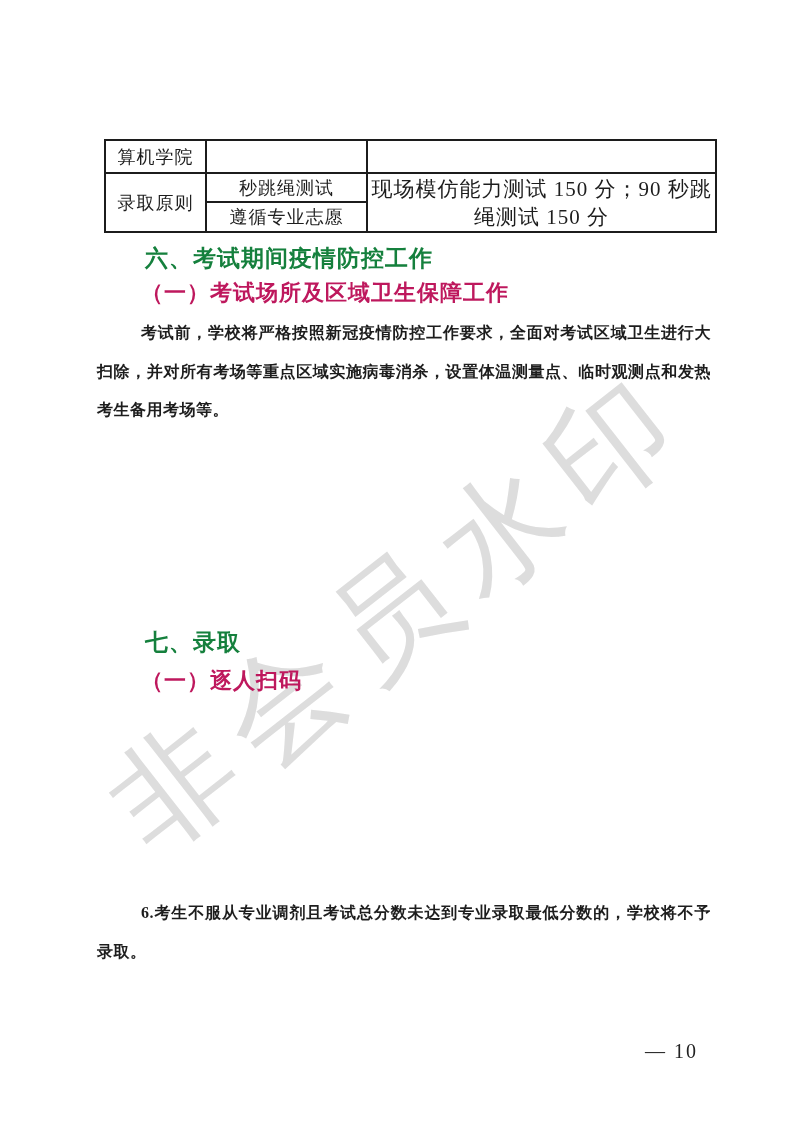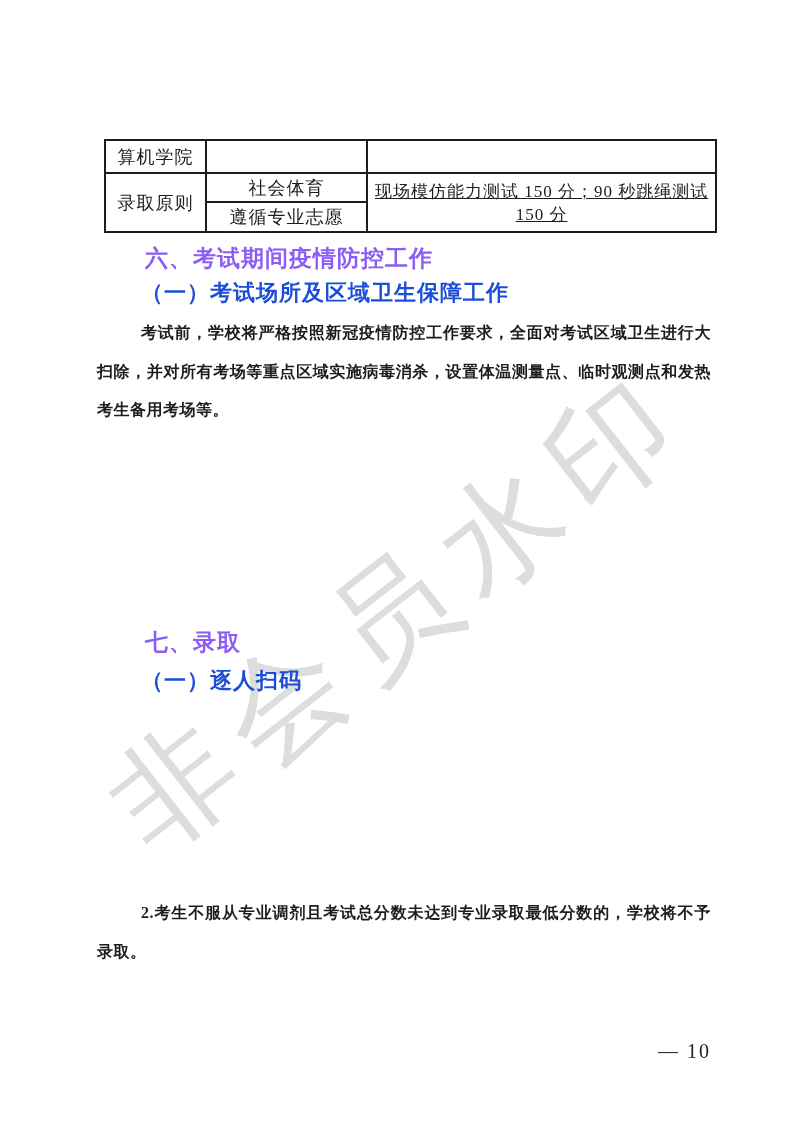--- a/index.html
+++ b/index.html
@@ -40,55 +40,55 @@
     color:#1d1d1d;
   }
   table.score-table td{
     border:2px solid #1c1c1c;
     text-align:center;
     vertical-align:middle;
     padding:0 2px;
     overflow:hidden;
     letter-spacing:1px;
   }
-  td.req-cell{font-size:17px;letter-spacing:0;padding:0 1px;text-decoration:underline;}
+  td.req-cell{font-size:21px;letter-spacing:0;padding:0 1px;}
   .r1{height:33px;}
   .r2{height:29px;}
   .r3{height:30px;}
 
   
   .h-num{
     position:absolute;left:97px;width:616px;
     font-family:"Liberation Sans","DejaVu Sans",sans-serif;
     font-weight:bold;font-size:23px;line-height:30px;
-    text-indent:48px;color:#8b5cf6;
+    text-indent:48px;color:#15803d;
     letter-spacing:1px;
   }
   .h-sub{
     position:absolute;left:97px;width:616px;
     font-family:"Liberation Serif","DejaVu Serif",serif;
     font-weight:bold;font-size:22px;line-height:30px;
-    text-indent:44px;color:#1d4ed8;
+    text-indent:44px;color:#be185d;
     letter-spacing:1px;
   }
 
   
   .para{
     position:absolute;left:97px;width:614px;
     font-size:16px;line-height:38.6px;
     text-align:justify;
     text-indent:44px;
     letter-spacing:.5px;
     color:#1d1d1d;
     font-weight:bold;
   }
 
   .page-number{
     position:absolute;
-    right:83px;top:1040px;
+    right:96px;top:1040px;
     font-size:20px;
     letter-spacing:2px;
     color:#222;
   }
 </style>
 </head>
 <body>
 
 <div class="page">
 
@@ -103,21 +103,21 @@
         <col style="width:349px">
       </colgroup>
       <tbody>
           <tr class="r1">
         <td>算机学院</td>
         <td></td>
         <td class="req-cell"></td>
       </tr>
       <tr class="r2">
         <td rowspan="2">录取原则</td>
-        <td>社会体育</td>
+        <td>秒跳绳测试</td>
         <td rowspan="2" class="req-cell">现场模仿能力测试 150 分；90 秒跳绳测试 150 分</td>
       </tr>
       <tr class="r3">
         <td>遵循专业志愿</td>
       </tr>
     </tbody>
       </table>
 
     <div class="h-num" style="top:243px">六、考试期间疫情防控工作</div>
 
@@ -125,18 +125,18 @@
 
     <div class="para" style="top:314px">考试前，学校将严格按照新冠疫情防控工作要求，全面对考试区域卫生进行大扫除，并对所有考场等重点区域实施病毒消杀，设置体温测量点、临时观测点和发热考生备用考场等。</div>
 
 
 
     <div class="h-num" style="top:627px">七、录取</div>
 
     <div class="h-sub" style="top:666px">（一）逐人扫码</div>
 
 
-    <div class="para" style="top:894px">2.考生不服从专业调剂且考试总分数未达到专业录取最低分数的，学校将不予录取。</div>
+    <div class="para" style="top:894px">6.考生不服从专业调剂且考试总分数未达到专业录取最低分数的，学校将不予录取。</div>
 
     <div class="page-number">— 10</div>
 
   </div>
 </div>
 
 </body></html>

